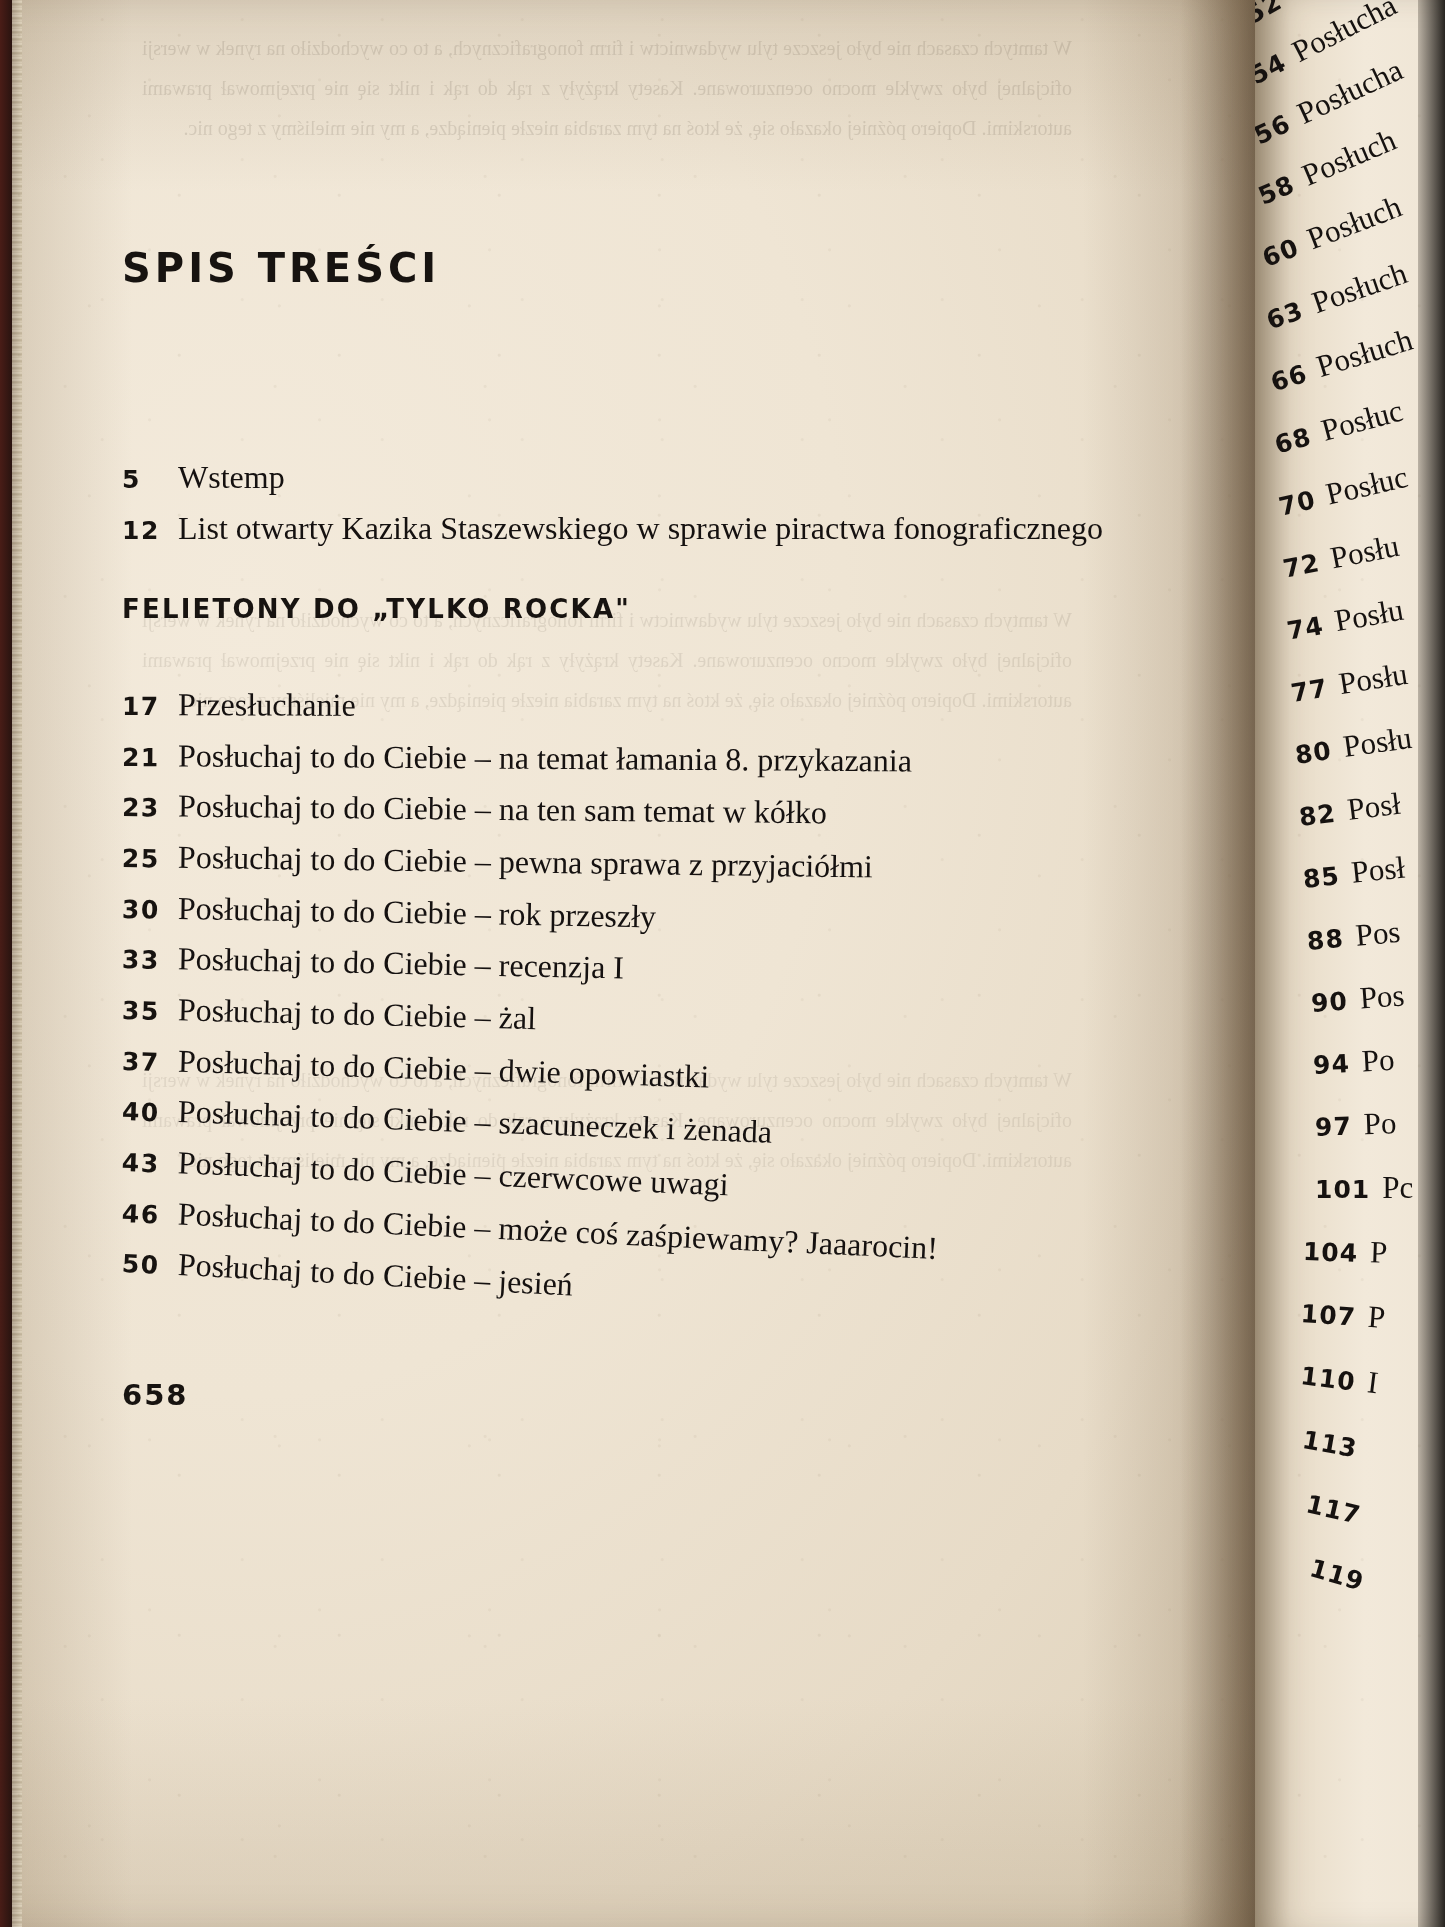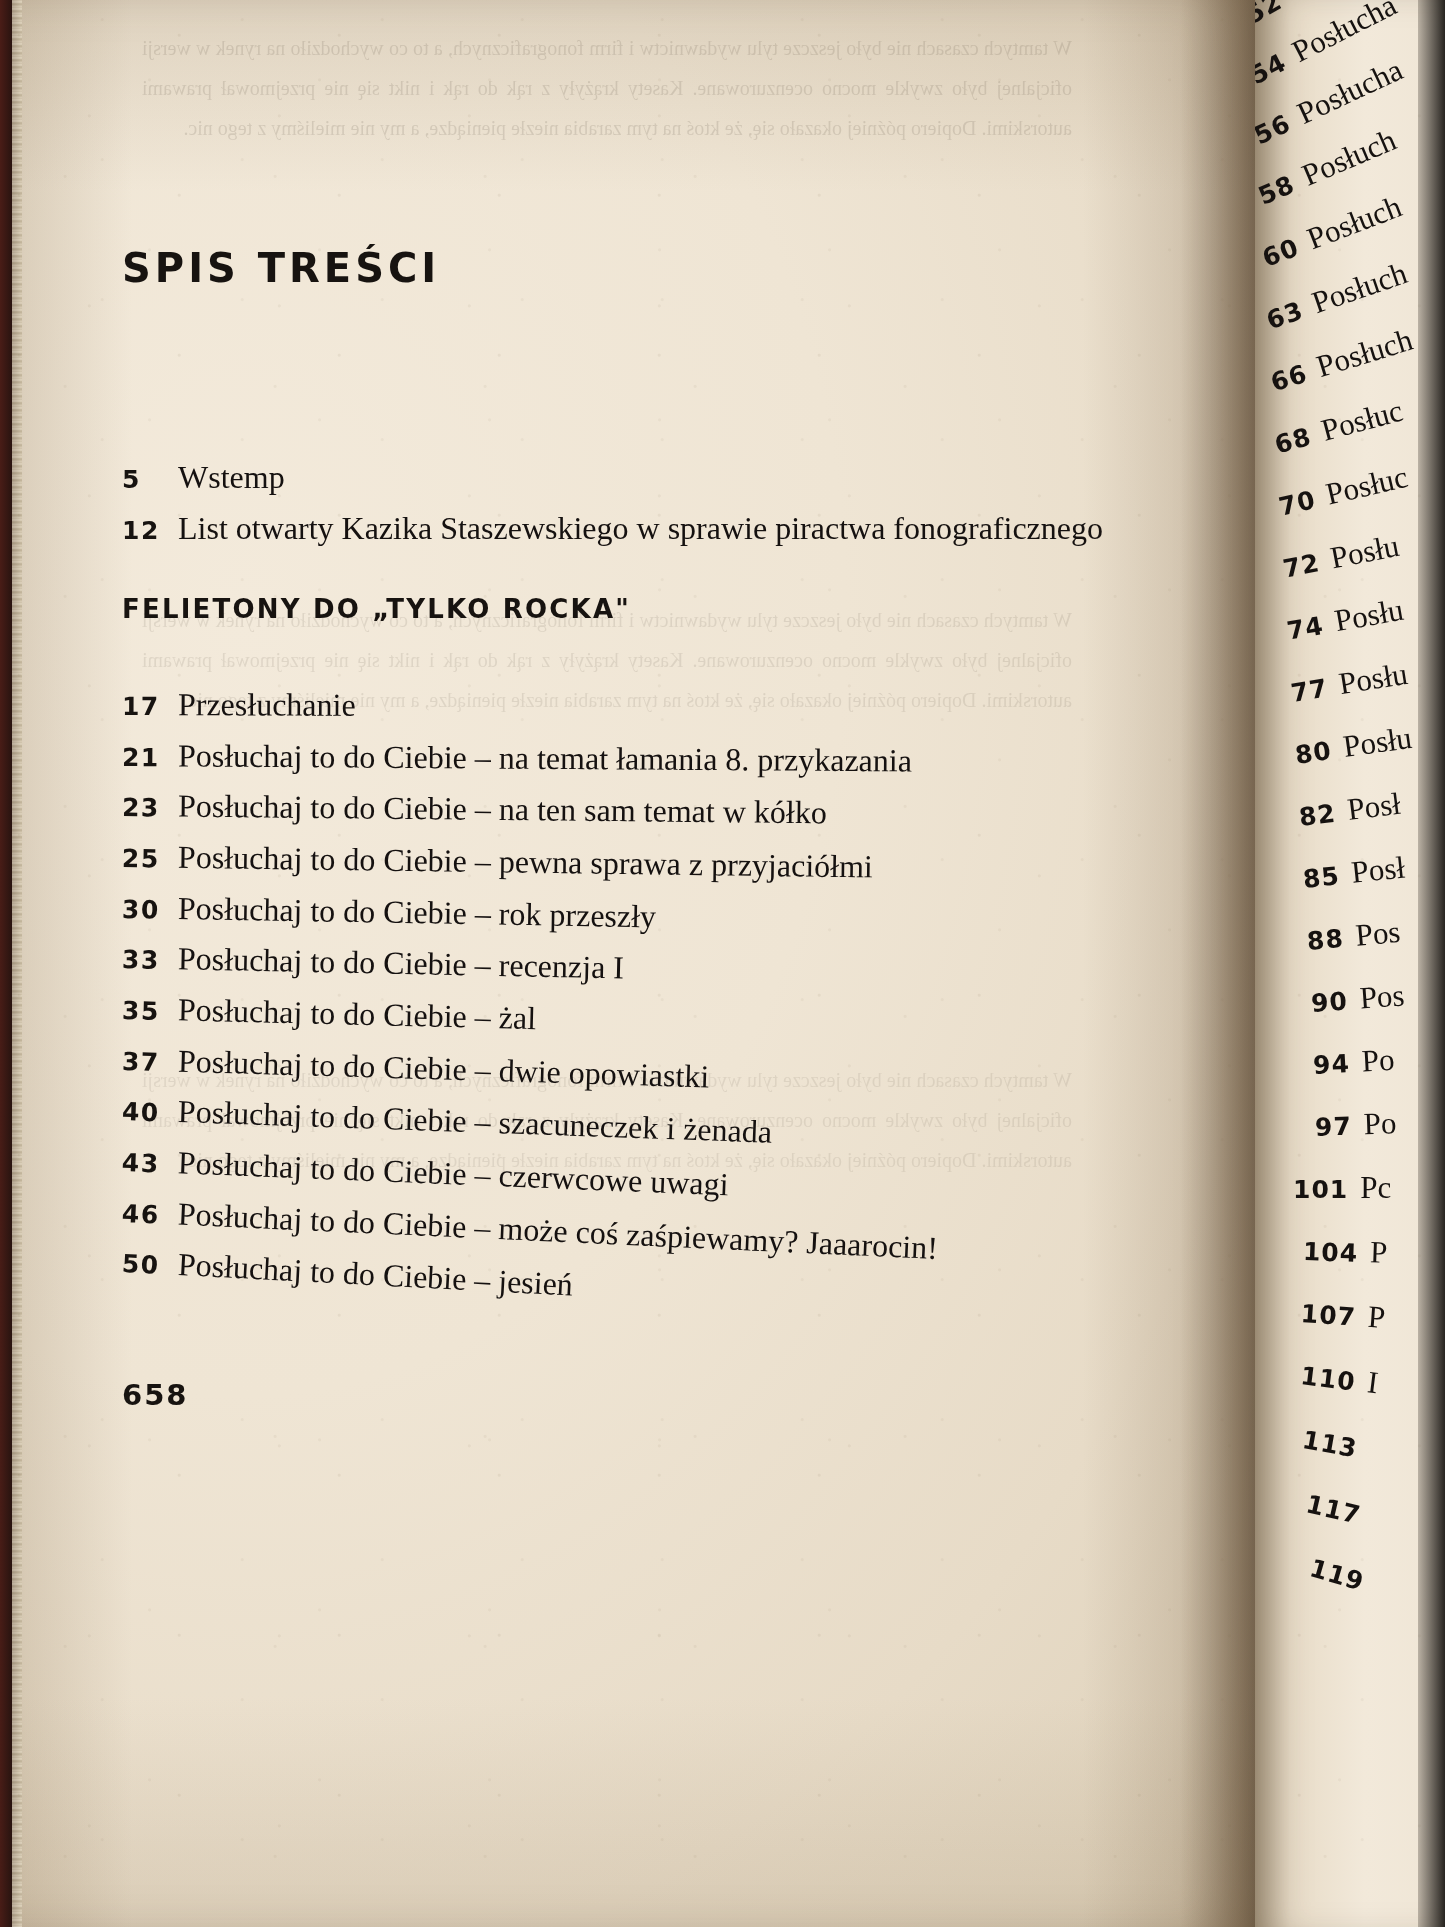--- a/index.html
+++ b/index.html
@@ -331,21 +331,21 @@
       <div class="rentry" style="left:28px; top:560px; transform: rotate(-11deg);"><span class="rnum">72</span><span class="rtxt">Posłu</span></div>
       <div class="rentry" style="left:32px; top:622px; transform: rotate(-10deg);"><span class="rnum">74</span><span class="rtxt">Posłu</span></div>
       <div class="rentry" style="left:36px; top:684px; transform: rotate(-9deg);"><span class="rnum">77</span><span class="rtxt">Posłu</span></div>
       <div class="rentry" style="left:40px; top:746px; transform: rotate(-8deg);"><span class="rnum">80</span><span class="rtxt">Posłu</span></div>
       <div class="rentry" style="left:44px; top:808px; transform: rotate(-7deg);"><span class="rnum">82</span><span class="rtxt">Posł</span></div>
       <div class="rentry" style="left:48px; top:870px; transform: rotate(-6deg);"><span class="rnum">85</span><span class="rtxt">Posł</span></div>
       <div class="rentry" style="left:52px; top:932px; transform: rotate(-5deg);"><span class="rnum">88</span><span class="rtxt">Pos</span></div>
       <div class="rentry" style="left:56px; top:994px; transform: rotate(-4deg);"><span class="rnum">90</span><span class="rtxt">Pos</span></div>
       <div class="rentry" style="left:58px; top:1056px; transform: rotate(-3deg);"><span class="rnum">94</span><span class="rtxt">Po</span></div>
       <div class="rentry" style="left:60px; top:1118px; transform: rotate(-2deg);"><span class="rnum">97</span><span class="rtxt">Po</span></div>
-      <div class="rentry" style="left:38px; top:1180px; transform: rotate(0deg);"><span class="rnum">101</span><span class="rtxt">Pc</span></div>
+      <div class="rentry" style="left:60px; top:1180px; transform: rotate(0deg);"><span class="rnum">101</span><span class="rtxt">Pc</span></div>
       <div class="rentry" style="left:48px; top:1242px; transform: rotate(2deg);"><span class="rnum">104</span><span class="rtxt">P</span></div>
       <div class="rentry" style="left:46px; top:1304px; transform: rotate(4deg);"><span class="rnum">107</span><span class="rtxt">P</span></div>
       <div class="rentry" style="left:46px; top:1366px; transform: rotate(7deg);"><span class="rnum">110</span><span class="rtxt">I</span></div>
       <div class="rentry" style="left:48px; top:1430px; transform: rotate(10deg);"><span class="rnum">113</span><span class="rtxt"></span></div>
       <div class="rentry" style="left:52px; top:1494px; transform: rotate(13deg);"><span class="rnum">117</span><span class="rtxt"></span></div>
       <div class="rentry" style="left:56px; top:1558px; transform: rotate(16deg);"><span class="rnum">119</span><span class="rtxt"></span></div>
     </div>
   </div>
 
   <div class="right-dark"></div>

